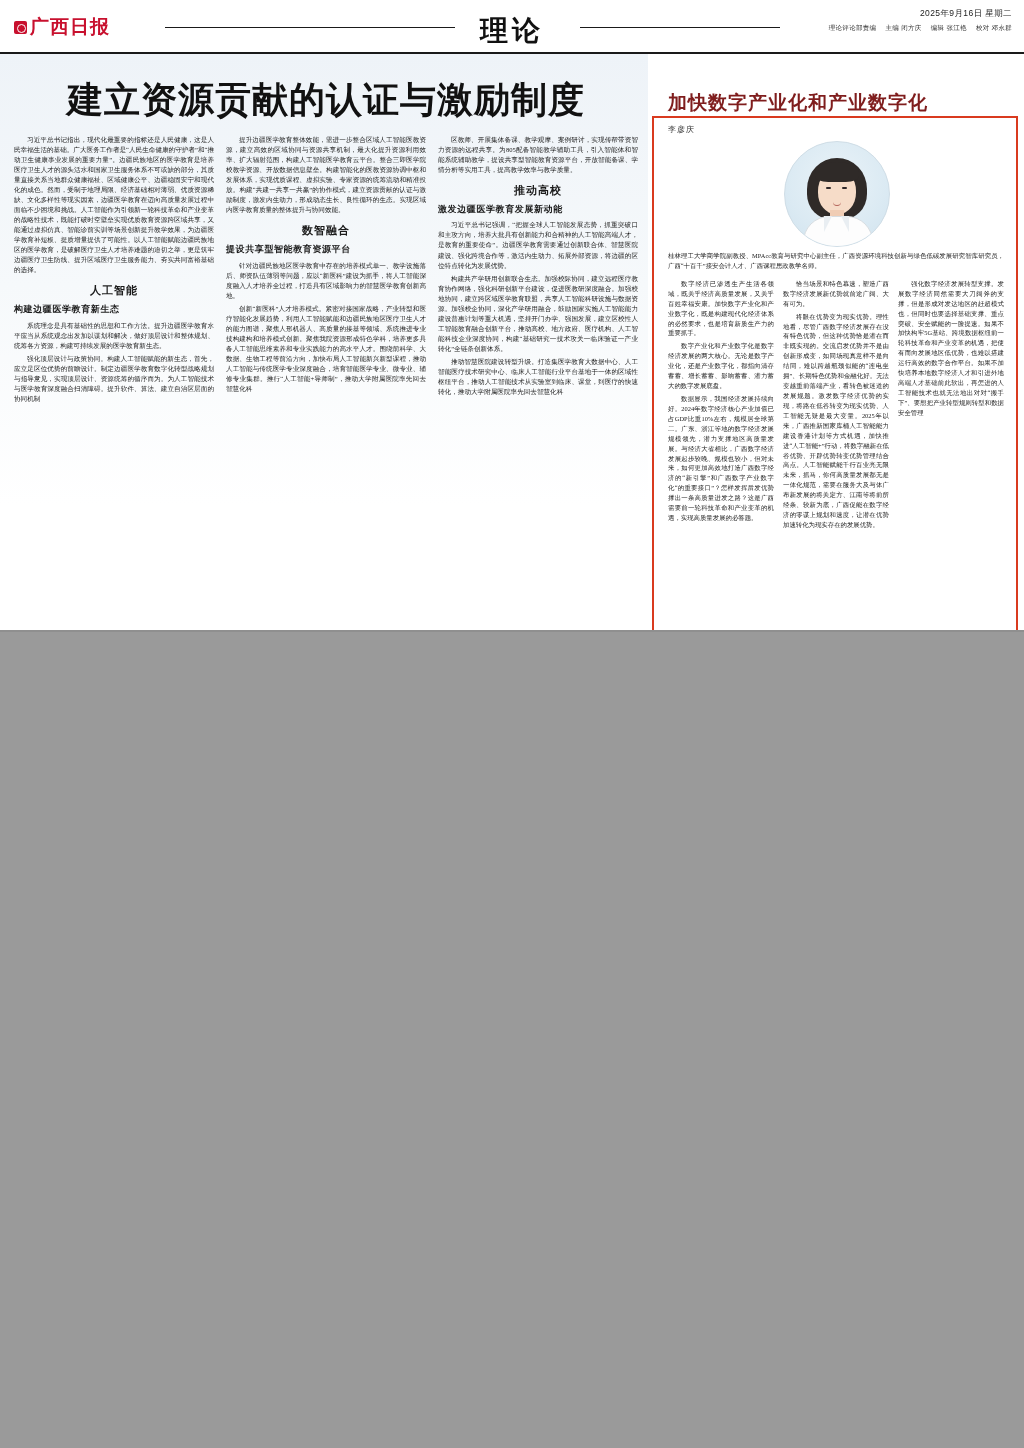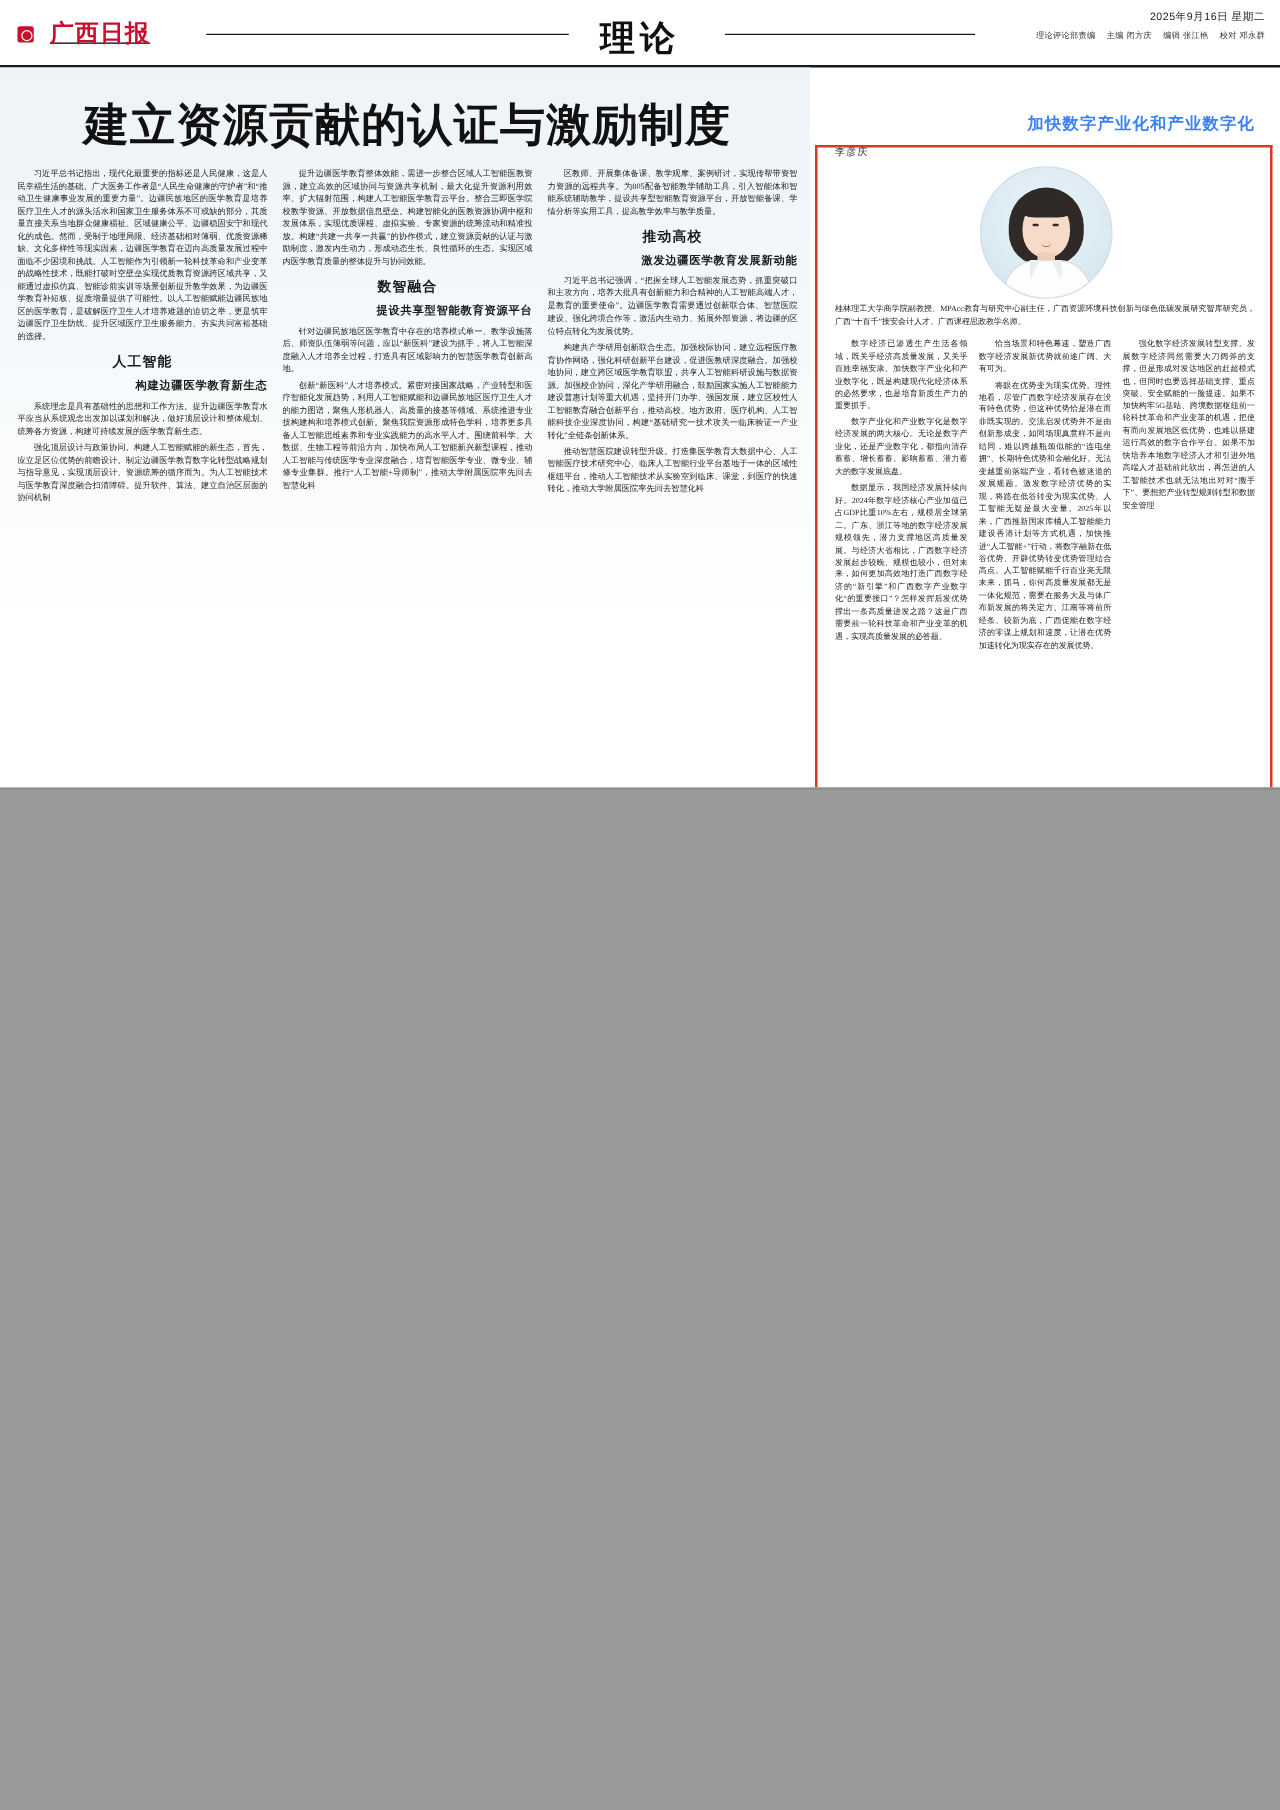--- a/index.html
+++ b/index.html
@@ -27,22 +27,21 @@
     border-bottom: 2px solid #1a1a1a;
     display: flex;
     align-items: center;
   }
   .logo {
     position: absolute;
     left: 14px;
     top: 14px;
     display: flex;
     align-items: center;
-    gap: 13px;
-    text-decoration: underline;
+    gap: 3px;
   }
   .logo-mark {
     width: 13px; height: 13px;
     background: #c8102e;
     border-radius: 2px;
     position: relative;
   }
   .logo-mark::after{
     content: "";
     position: absolute;
@@ -142,52 +141,52 @@
   .sub-h1 {
     text-align: center;
     font-weight: bold;
     font-size: 11px;
     letter-spacing: 1px;
     margin: 7px 0 4px 0;
     text-indent: 0;
     font-family: "Liberation Serif", serif;
   }
   .sub-h2 {
-    text-align: right;
+    text-align: left;
     font-weight: bold;
     font-size: 9px;
     letter-spacing: 0.6px;
     margin: 3px 0 4px 0;
     text-indent: 0;
-    font-family: Liberation Mono, monospace;
+    font-family: Liberation Sans, sans-serif;
   }
 
   .right-pane {
     position: relative;
     width: 376px;
     box-sizing: border-box;
     padding: 8px 10px 0 8px;
   }
   .redbox {
     position: absolute;
     left: 4px; top: 62px;
     width: 366px; height: 516px;
     border: 2px solid #d93a1f;
     border-bottom: none;
     box-sizing: border-box;
     pointer-events: none;
   }
   .right-inner { position: relative; padding: 10px 10px 0 12px; }
   .r-title {
-    text-align: right;
-    font-family: "Liberation Serif", serif;
-    font-size: 13px;
+    text-align: left;
+    font-family: "Liberation Serif", serif;
+    font-size: 19px;
     font-weight: bold;
     letter-spacing: 1px;
-    color: #3b82f6;
+    color: #7f1d1d;
     margin-top: 18px;
   }
   .r-byline {
     text-align: left;
     font-size: 8px;
     color: #333;
     margin-top: 8px;
     letter-spacing: 1px;
   }
   .r-body {

